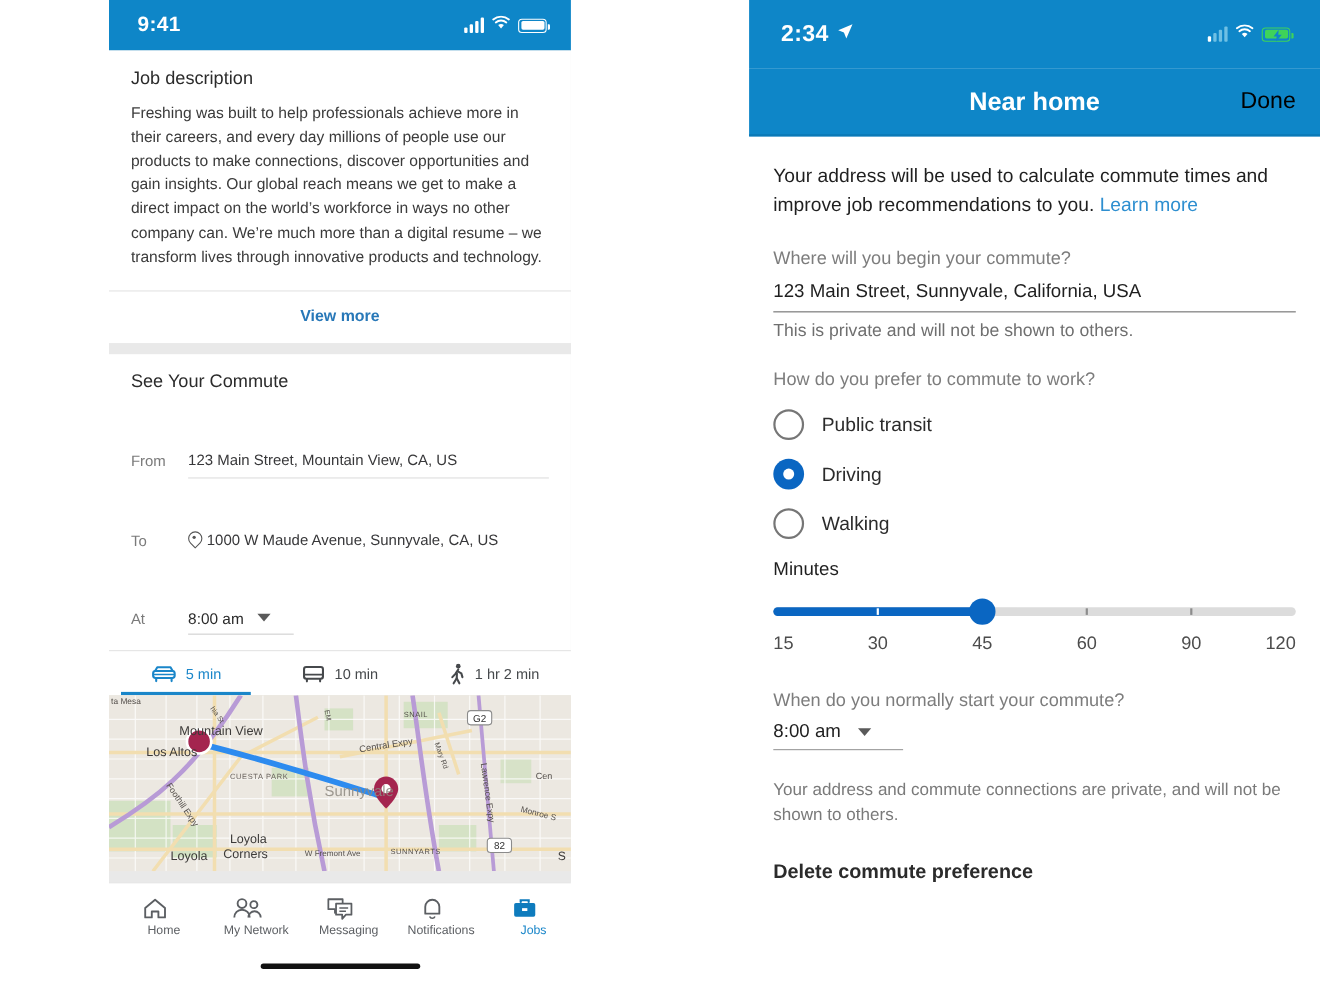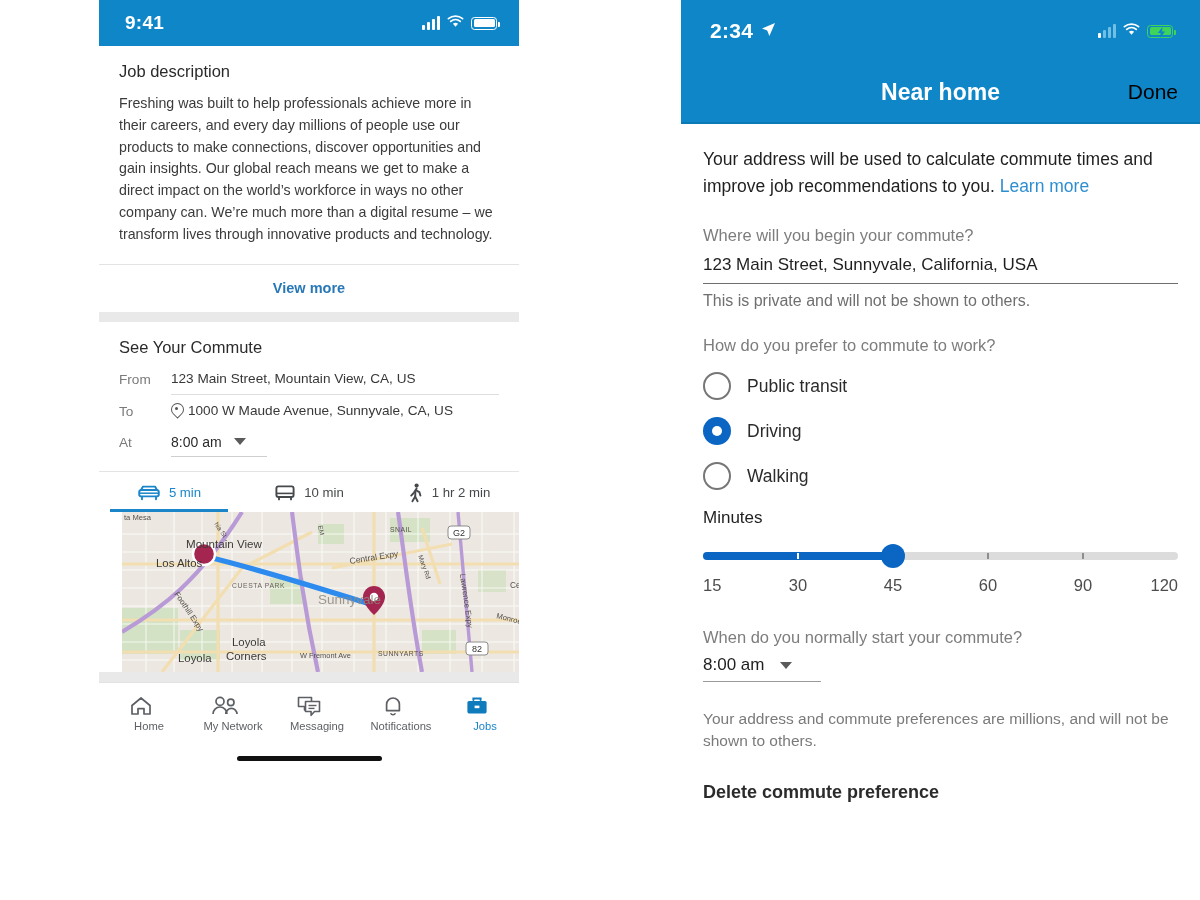--- a/index.html
+++ b/index.html
@@ -75,21 +75,21 @@
   .card { background:#fff; }
   .card-pad { padding: 16px 20px 18px 20px; }
   .sec-title { font-size: 16.5px; color:#2b2b2b; margin-bottom: 12px; }
   .jd-body { font-size: 14.2px; line-height: 21.8px; color:#3b3b3b; }
   .card-divider { height:1px; background:#e3e3e3; }
   .view-more { text-align:center; color:#2878b8; font-size:14.5px; font-weight:bold;
     padding: 15px 0 16px; cursor:pointer; }
   .gap { height: 10px; background:#e9e9e9; }
 
   .commute-title { font-size: 16.5px; color:#2b2b2b; padding: 16px 20px 6px 20px; }
-  .row { display:flex; align-items:flex-start; padding: 0 20px; }
+  .row { display:flex; align-items:flex-start; padding: 0 20px; margin-top: 40px; }
   .row-label { width: 52px; flex:0 0 52px; font-size: 13.6px; color:#7a7a7a; padding-top: 9px; }
   .row-val { flex:1 1 auto; font-size: 13.6px; color:#38383a; padding: 8px 0 8px 0;
     border-bottom: 1px solid #dedede; display:flex; align-items:center; gap:3px; }
   .row-val.noline { border-bottom:none; }
   .pin-ico { width:11px; height:14px; position:relative; display:inline-block; flex:0 0 auto; margin-right:3px; }
   .pin-ico::before{ content:''; position:absolute; left:0; top:0; width:11px; height:11px;
     border:1.4px solid #555; border-radius:50% 50% 50% 0; transform: rotate(-45deg); }
   .pin-ico::after{ content:''; position:absolute; left:4px; top:4px; width:3px; height:3px;
     background:#555; border-radius:50%; }
   .time-cell { padding: 8px 0 6px 0; display:flex; align-items:center; gap:12px; }
@@ -100,21 +100,21 @@
 
   .modes {
     display:flex; border-top:1px solid #e4e4e4; background:#fff;
   }
   .mode { flex:1 1 0; display:flex; align-items:center; justify-content:center; gap:8px;
     padding: 11px 0 9px; font-size:13.2px; color:#46494c; cursor:pointer; position:relative; }
   .mode.active { color:#1a86c9; }
   .mode.active::after{ content:''; position:absolute; left:8%; right:8%; bottom:0; height:2.5px; background:#1a86c9; }
   .msvg { display:block; }
 
-  .map { position:relative; height: 160px; background:#e9e5de; overflow:hidden;margin-left:23px; }
+  .map { position:relative; height: 160px; background:#e9e5de; overflow:hidden; }
 
   .tab-bar { height: 62px; background:#fff; display:flex; align-items:center;
     border-top:1px solid #e2e2e2; }
   .tab { flex:1 1 0; display:flex; flex-direction:column; align-items:center; gap:3px; cursor:pointer; }
   .tab-lbl { font-size:11.2px; color:#5c5f63;padding-left:16px; }
   .tab.active .tab-lbl { color:#1a86c9; }
   .home-indicator { width:145px; height:5px; background:#111; border-radius:3px; margin: 12px auto 0; }
 
   
   .phone-right {
@@ -498,18 +498,18 @@
 
       <div class="r-q">When do you normally start your commute?</div>
       <div>
         <div class="r-time-row">
           <span class="r-time">8:00 am</span>
           <span class="caret-down"></span>
         </div>
         <div class="r-time-underline"></div>
       </div>
 
-      <div class="r-foot">Your address and commute preferences are millions, and will not be shown to others.</div>
+      <div class="r-foot">Your address and commute connections are private, and will not be shown to others.</div>
       <div class="r-delete">Delete commute preference</div>
     </div>
   </div>
 
 </div>
 
 </body></html>

